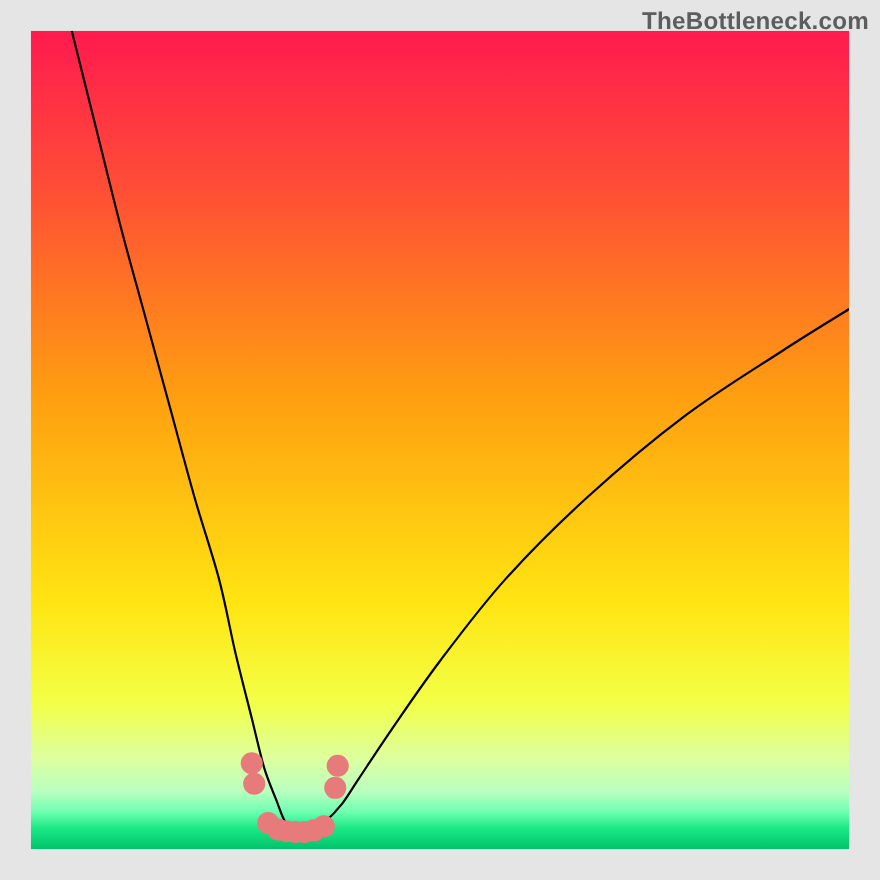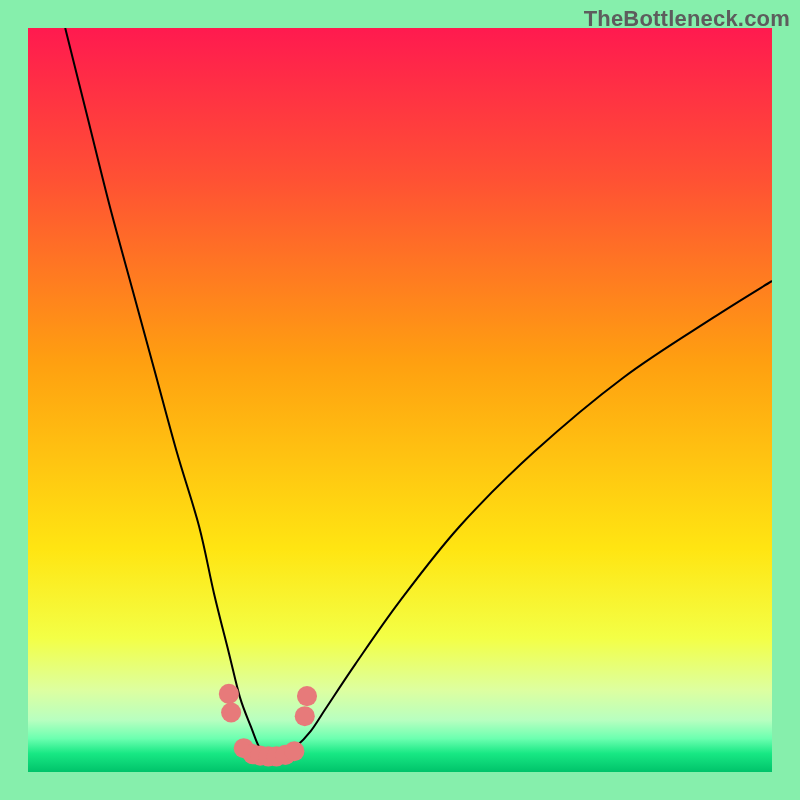--- a/index.html
+++ b/index.html
@@ -9,21 +9,21 @@
     height: 800px;
     background: #000;
     overflow: hidden;
   }
   .frame {
     position: absolute;
     left: 0;
     top: 0;
     width: 800px;
     height: 800px;
-    background: #86efac;
+    background: #e5e5e5;
   }
   .plot {
     position: absolute;
     left: 28px;
     top: 28px;
     width: 744px;
     height: 744px;
     overflow: hidden;
   }
   .gradient {

